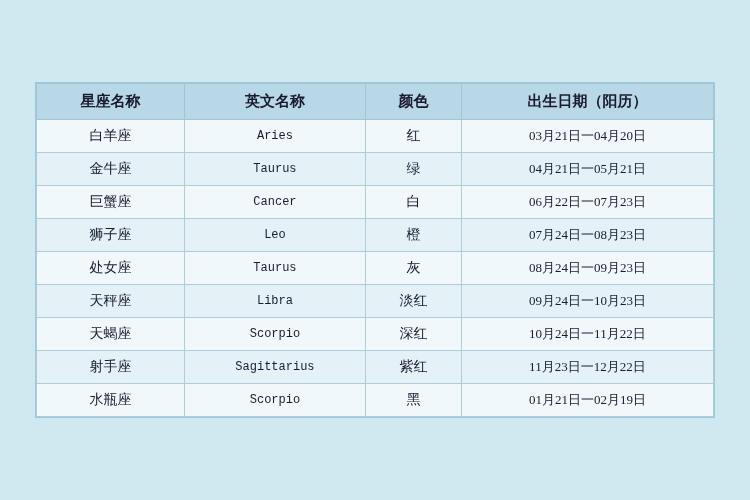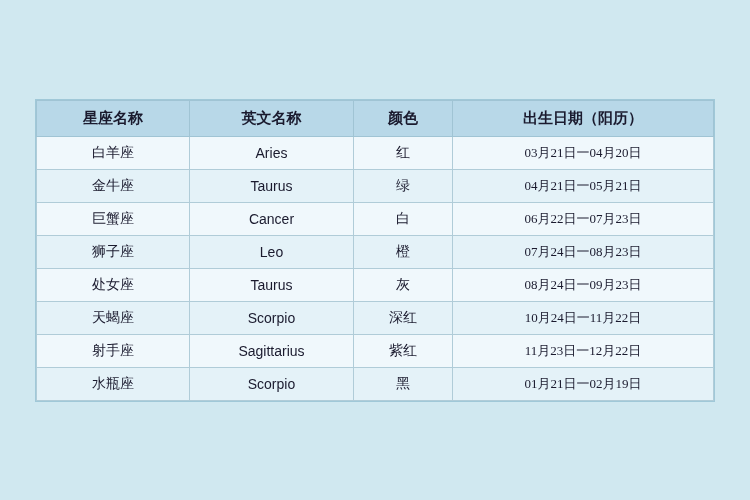--- a/index.html
+++ b/index.html
@@ -55,22 +55,22 @@
     tbody td {
       border: 1px solid #b0ccd8;
       padding: 7px 12px;
       text-align: center;
       color: #1a1a2e;
       font-size: 14px;
       margin-top: 44px;
     }
 
     tbody td:nth-child(2) {
-      font-family: Liberation Sans, sans-serif;
-      font-size: 14px;
+      font-family: Liberation Mono, monospace;
+      font-size: 12px;
     }
 
     tbody td:nth-child(4) {
       font-size: 13px;
       white-space: nowrap;
     }
   </style>
 </head>
 <body>
 
@@ -109,20 +109,26 @@
           <td>橙</td>
           <td>07月24日一08月23日</td>
         </tr>
         <tr>
           <td>处女座</td>
           <td>Taurus</td>
           <td>灰</td>
           <td>08月24日一09月23日</td>
         </tr>
         <tr>
+          <td>天秤座</td>
+          <td>Libra</td>
+          <td>淡红</td>
+          <td>09月24日一10月23日</td>
+        </tr>
+        <tr>
           <td>天蝎座</td>
           <td>Scorpio</td>
           <td>深红</td>
           <td>10月24日一11月22日</td>
         </tr>
         <tr>
           <td>射手座</td>
           <td>Sagittarius</td>
           <td>紫红</td>
           <td>11月23日一12月22日</td>

